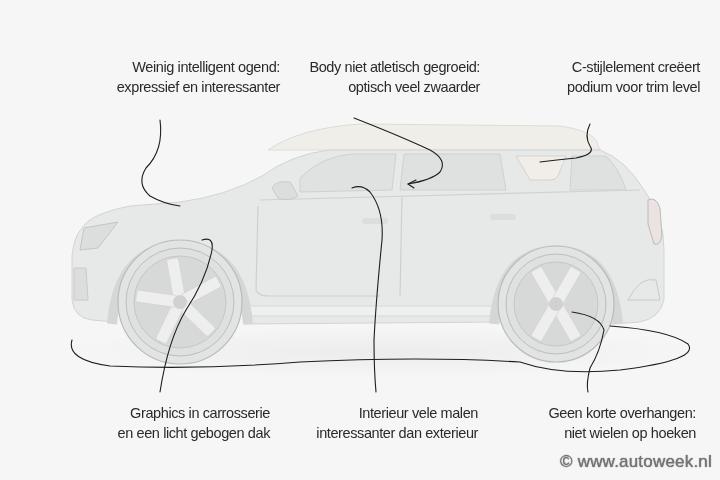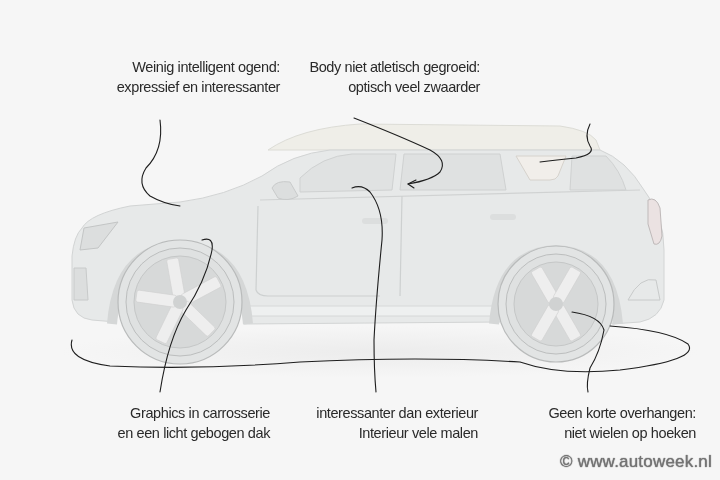--- a/index.html
+++ b/index.html
@@ -131,28 +131,30 @@
 
   <div class="label" id="lbl-tl">
     <span>Weinig intelligent ogend:</span>
     <span>expressief en interessanter</span>
   </div>
   <div class="label" id="lbl-tc">
     <span>Body niet atletisch gegroeid:</span>
     <span>optisch veel zwaarder</span>
   </div>
   <div class="label" id="lbl-tr">
+    <span>C-stijlelement creëert</span>
+    <span>podium voor trim level</span>
   </div>
   <div class="label" id="lbl-bl">
     <span>Graphics in carrosserie</span>
     <span>en een licht gebogen dak</span>
   </div>
   <div class="label" id="lbl-bc">
+    <span>Interieur vele malen</span>
     <span>interessanter dan exterieur</span>
-    <span>Interieur vele malen</span>
   </div>
   <div class="label" id="lbl-br">
     <span>Geen korte overhangen:</span>
     <span>niet wielen op hoeken</span>
   </div>
 
   <div class="watermark">© www.autoweek.nl</div>
 </div>
 
 </body></html>

